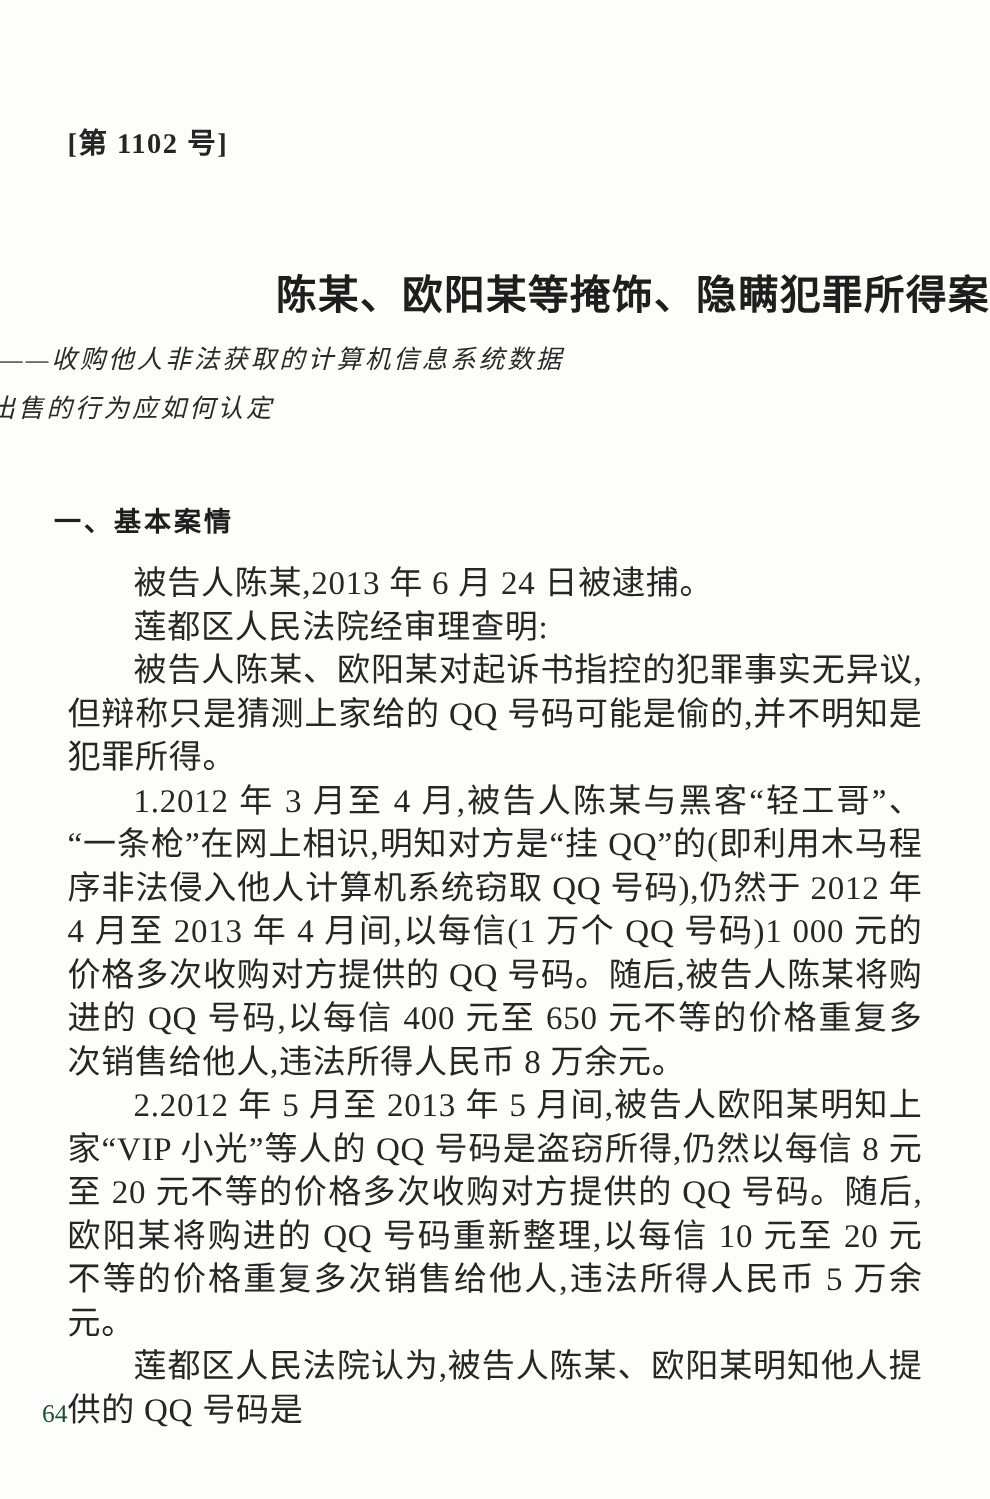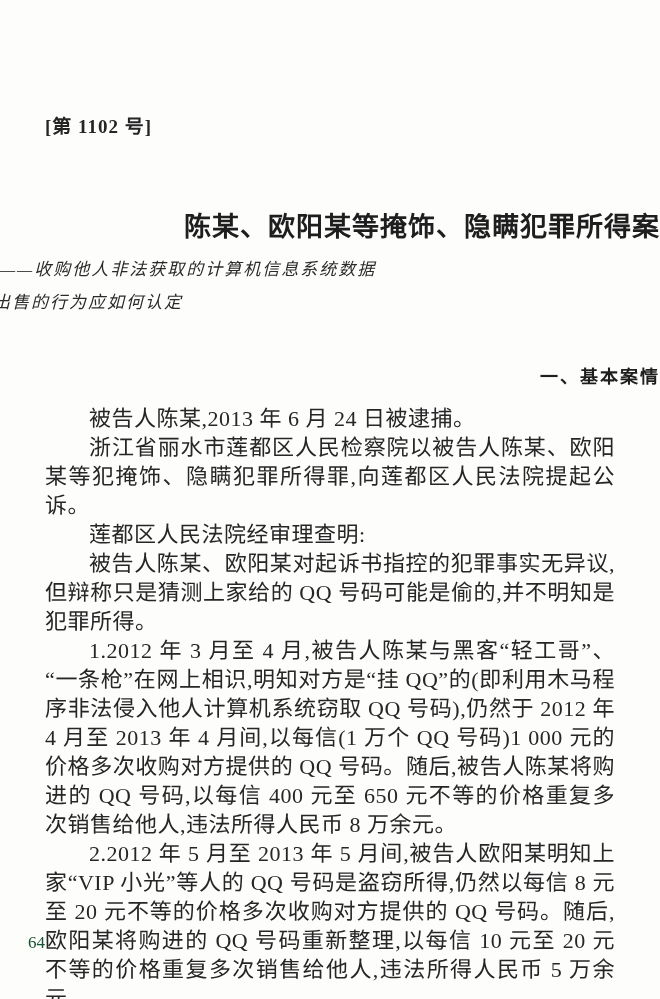--- a/index.html
+++ b/index.html
@@ -12,21 +12,21 @@
     width: 660px;
     height: 999px;
     margin: 0 auto;
     background: #fdfdfc;
     color: #222222;
     font-family: "Liberation Serif", "DejaVu Serif", serif;
     overflow: hidden;
     box-sizing: border-box;
   }
   .case-number {
-    margin: 114px 0 0 45px;
+    margin: 84px 0 0 45px;
     font-size: 19px;
     line-height: 26px;
     font-weight: 600;
     letter-spacing: 1px;
     color: #252525;
   }
   .title {
     margin: 70px 0 0 0;
     padding: 0;
     text-align: right;
@@ -51,22 +51,21 @@
     transform: translateX(-26px);
   }
   .section-heading {
     margin: 52px 0 0 36px;
     padding: 0;
     font-size: 18px;
     line-height: 24px;
     font-weight: 700;
     letter-spacing: 2px;
     color: #1f1f1f;
-    font-family: Liberation Mono, monospace;
-    text-align: right;
+    font-family: Liberation Sans, sans-serif;
   }
   .paragraphs {
     margin: 14px 45px 0 45px;
     width: 570px;
   }
   .paragraphs p {
     margin: 0;
     padding: 0;
     text-indent: 2em;
     text-align: justify;
@@ -93,22 +92,22 @@
   <h1 class="title">陈某、欧阳某等掩饰、隐瞒犯罪所得案</h1>
 
   <div class="subtitle">——收购他人非法获取的计算机信息系统数据</div>
 
   <div class="subtitle subtitle2">并出售的行为应如何认定</div>
 
   <h2 class="section-heading">一、基本案情</h2>
 
   <div class="paragraphs">
     <p>被告人陈某,2013 年 6 月 24 日被逮捕。</p>
-    <p>浙江省丽水市莲都区人民检察院以被告人陈某、欧阳某等犯掩饰、隐瞒犯罪所得罪,向莲都区人民法院提起公诉。</p>
     <p>莲都区人民法院经审理查明:</p>
     <p>被告人陈某、欧阳某对起诉书指控的犯罪事实无异议,但辩称只是猜测上家给的 QQ 号码可能是偷的,并不明知是犯罪所得。</p>
     <p>1.2012 年 3 月至 4 月,被告人陈某与黑客“轻工哥”、“一条枪”在网上相识,明知对方是“挂 QQ”的(即利用木马程序非法侵入他人计算机系统窃取 QQ 号码),仍然于 2012 年 4 月至 2013 年 4 月间,以每信(1 万个 QQ 号码)1 000 元的价格多次收购对方提供的 QQ 号码。随后,被告人陈某将购进的 QQ 号码,以每信 400 元至 650 元不等的价格重复多次销售给他人,违法所得人民币 8 万余元。</p>
     <p>2.2012 年 5 月至 2013 年 5 月间,被告人欧阳某明知上家“VIP 小光”等人的 QQ 号码是盗窃所得,仍然以每信 8 元至 20 元不等的价格多次收购对方提供的 QQ 号码。随后,欧阳某将购进的 QQ 号码重新整理,以每信 10 元至 20 元不等的价格重复多次销售给他人,违法所得人民币 5 万余元。</p>
+    <p>莲都区人民法院认为,被告人陈某、欧阳某明知他人提供的 QQ 号码是</p>
   </div>
 
   <div class="page-number">64</div>
 
 </div>
 
 </body></html>

